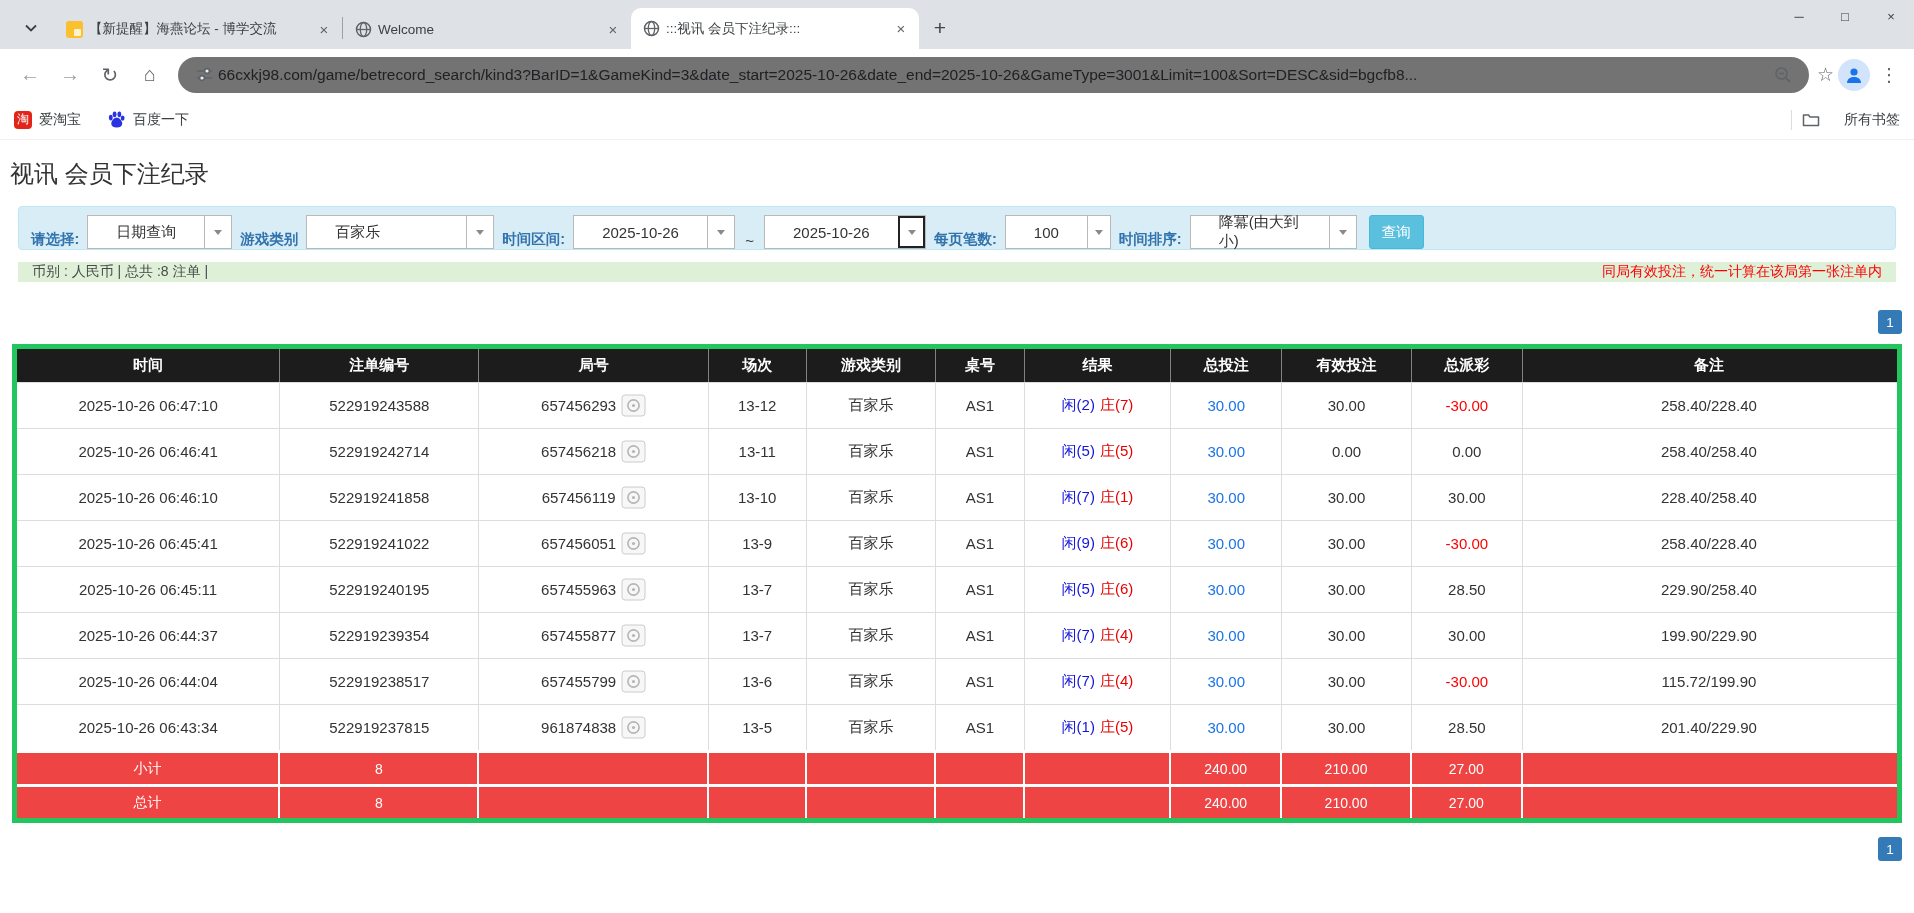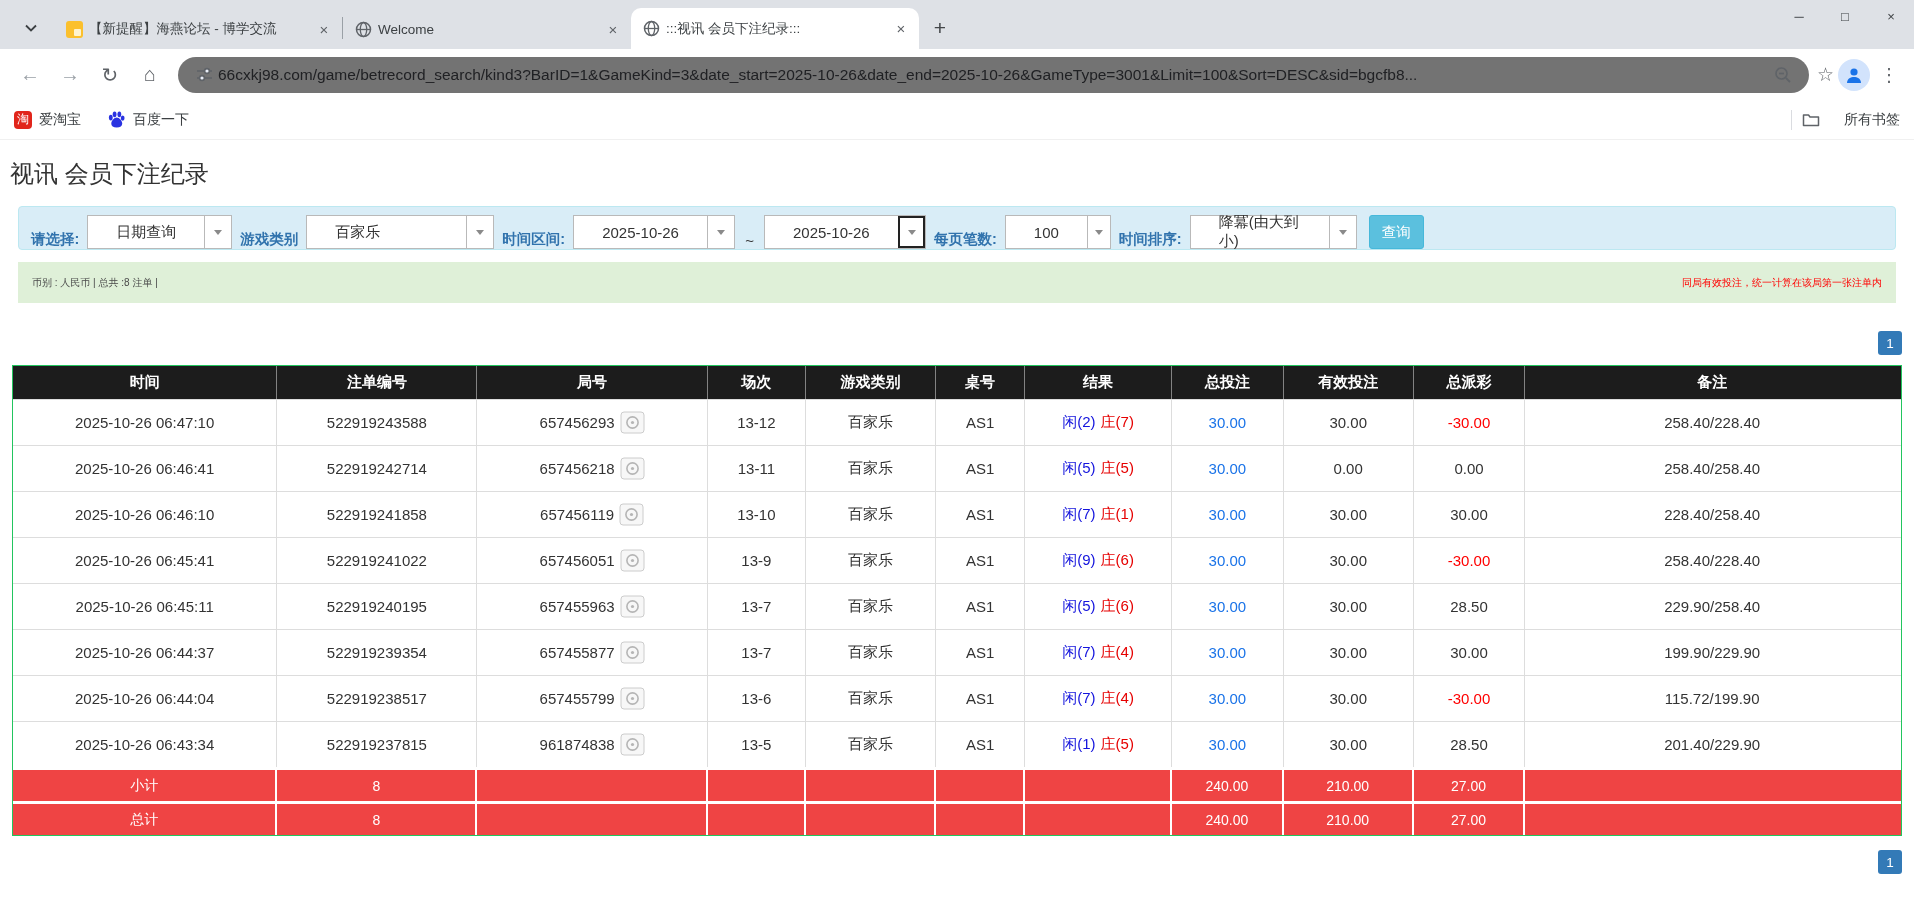--- a/index.html
+++ b/index.html
@@ -43,31 +43,31 @@
   .filter-panel { margin:4px 18px 0 18px; background:#d9edf7; border:1px solid #bce8f1; border-radius:4px; height:44px; display:flex; align-items:flex-end; padding:0 12px; gap:8px; }
   .f-label { color:#3173ad; font-weight:bold; font-size:14.5px; white-space:nowrap; }
   .sel { display:flex; align-items:stretch; height:34px; background:#fff; border:1px solid #b9b9b9; }
   .sel .val { display:flex; align-items:center; padding:0 28px; font-size:15px; color:#333; }
   .sel .arrow-btn { width:27px; border-left:1px solid #b9b9b9; display:flex; align-items:center; justify-content:center; background:#fff; cursor:pointer; }
   .sel .arrow-btn.focused { outline:2px solid #222; outline-offset:-2px; }
   .caret { width:0; height:0; border-left:4.5px solid transparent; border-right:4.5px solid transparent; border-top:5.5px solid #8a8a8a; }
   .tilde { color:#333; font-size:15px; padding:0 2px; }
   .search-btn { background:#5bc0de; border:1px solid #46b8da; color:#fff; font-size:14.5px; height:34px; padding:0 12px; border-radius:3px; cursor:pointer; margin-left:4px; }
 
-  .info-bar { margin:12px 18px 0 18px; background:#dff0d8; height:41px; display:flex; align-items:center; justify-content:space-between; padding:0 14px; font-size:10px; }
+  .info-bar { margin:12px 18px 0 18px; background:#dff0d8; height:20px; display:flex; align-items:center; justify-content:space-between; padding:0 14px; font-size:14px; }
   .info-left { color:#4a4a4a; }
   .info-right { color:#ff0000; }
 
   .pager-row { display:flex; justify-content:flex-end; padding:0 12px; }
   .pager-row.top { margin-top:28px; margin-bottom:10px; }
   .pager-row.bottom { margin-top:14px; }
   .page-btn { min-width:24px; height:24px; background:#337ab7; color:#fff; font-size:13.5px; display:flex; align-items:center; justify-content:center; border-radius:3px; cursor:pointer; }
 
   
-  .rec-table { margin:0 12px; border:1px solid #22c55e; }
+  .rec-table { margin:0 12px; border:5px solid #22c55e; }
   .thead { display:flex; background:#1c1c1c; }
   .th { color:#fff; font-weight:bold; font-size:15px; text-align:center; padding:7px 0; border-right:1px solid rgba(255,255,255,.45); }
   .th:last-child { border-right:none; }
   .tr { display:flex; border-top:1px solid #ddd; background:#fff; }
   .td { display:flex; align-items:center; justify-content:center; height:45px; font-size:15px; color:#333; border-right:1px solid #ddd; gap:5px; }
   .td:last-child { border-right:none; }
   .w0{width:14.0%}.w1{width:10.6%}.w2{width:12.2%}.w3{width:5.2%}.w4{width:6.9%}
   .w5{width:4.7%}.w6{width:7.8%}.w7{width:5.9%}.w8{width:6.9%}.w9{width:5.9%}.w10{width:19.8%}
   .bet-link { color:#1a73e8; cursor:pointer; }
   .neg { color:#ff0000; }

